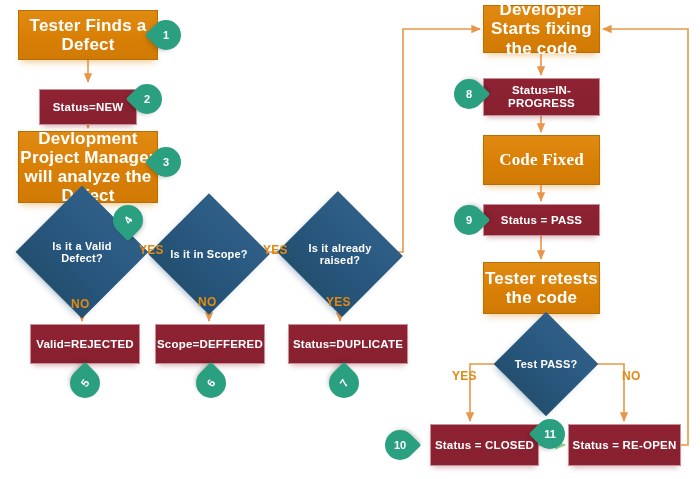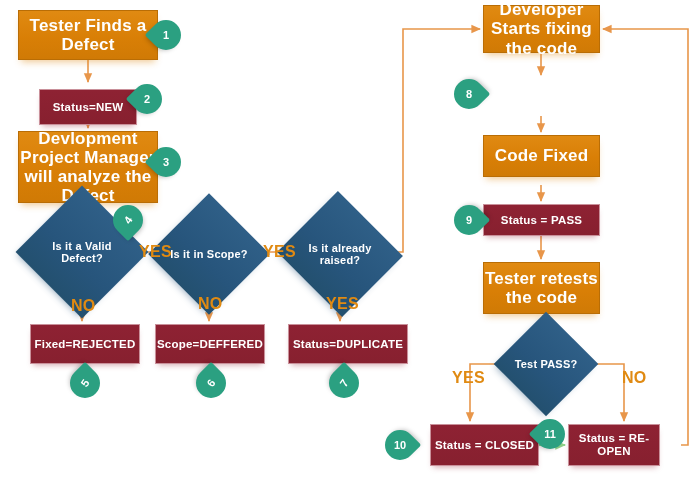--- a/index.html
+++ b/index.html
@@ -99,21 +99,21 @@
   .drop.tail-right .blob { border-radius: 50% 50% 50% 2px; transform: rotate(225deg); }
   .drop.tail-up .blob    { border-radius: 50% 50% 50% 2px; transform: rotate(135deg); }
   .drop.tail-down .blob  { border-radius: 50% 50% 50% 2px; transform: rotate(-45deg); }
   .drop.tail-left .num, .drop.tail-right .num,
   .drop.tail-up .num, .drop.tail-down .num { transform: none; }
   .drop.rot .num { transform: rotate(-55deg); }
 
   .elabel {
     position: absolute;
     color: #e08a12;
-    font-size: 16px;
+    font-size: 12px;
     font-weight: 700;
     font-family: "Liberation Sans", sans-serif;
     z-index: 4;
     letter-spacing: .3px;
   }
 </style>
 </head>
 <body>
 
 <div id="canvas">
@@ -190,58 +190,61 @@
     <span class="dia-shape"></span>
     <span class="dia-text">Is it in Scope?</span>
   </div>
 
   <div class="node decision" style="left:294px;top:211px;width:92px;height:86px;">
     <span class="dia-shape"></span>
     <span class="dia-text">Is it already raised?</span>
   </div>
 
   <div class="node status" style="left:30px;top:324px;width:110px;height:40px;">
-    <span>Fixed=REJECTED</span>
+    <span>Valid=REJECTED</span>
   </div>
 
   <div class="node status" style="left:155px;top:324px;width:110px;height:40px;">
     <span>Scope=DEFFERED</span>
   </div>
 
   <div class="node status" style="left:288px;top:324px;width:120px;height:40px;">
     <span>Status=DUPLICATE</span>
   </div>
 
   <div class="node proc" style="left:483px;top:5px;width:117px;height:48px;">
     <span>Developer Starts fixing the code</span>
   </div>
 
-
-  <div class="node proc" style="left:483px;top:135px;width:117px;height:42px;">
+  <div class="node status" style="left:483px;top:78px;width:117px;height:38px;">
+    <span>Status=IN-PROGRESS</span>
+  </div>
+
+  <div class="node proc" style="left:483px;top:135px;width:117px;height:50px;font-family:Liberation Serif, serif;">
     <span>Code Fixed</span>
   </div>
 
   <div class="node status" style="left:483px;top:204px;width:117px;height:32px;">
     <span>Status = PASS</span>
   </div>
 
   <div class="node proc" style="left:483px;top:262px;width:117px;height:52px;">
     <span>Tester retests the code</span>
   </div>
 
   <div class="node decision" style="left:509px;top:327px;width:74px;height:74px;">
     <span class="dia-shape"></span>
     <span class="dia-text">Test PASS?</span>
   </div>
 
   <div class="node status" style="left:416px;top:424px;width:109px;height:42px;margin-left:14px;">
     <span>Status = CLOSED</span>
   </div>
 
-  <div class="node status" style="left:568px;top:424px;width:92px;height:42px;">
+  <div class="node status" style="left:568px;top:424px;width:113px;height:42px;">
     <span>Status = RE-OPEN</span>
   </div>
 
   <div class="drop tail-left" style="left:151px;top:20px;">
     <span class="blob"></span>
     <span class="num">1</span>
   </div>
   <div class="drop tail-left" style="left:132px;top:84px;">
     <span class="blob"></span>
     <span class="num">2</span>

